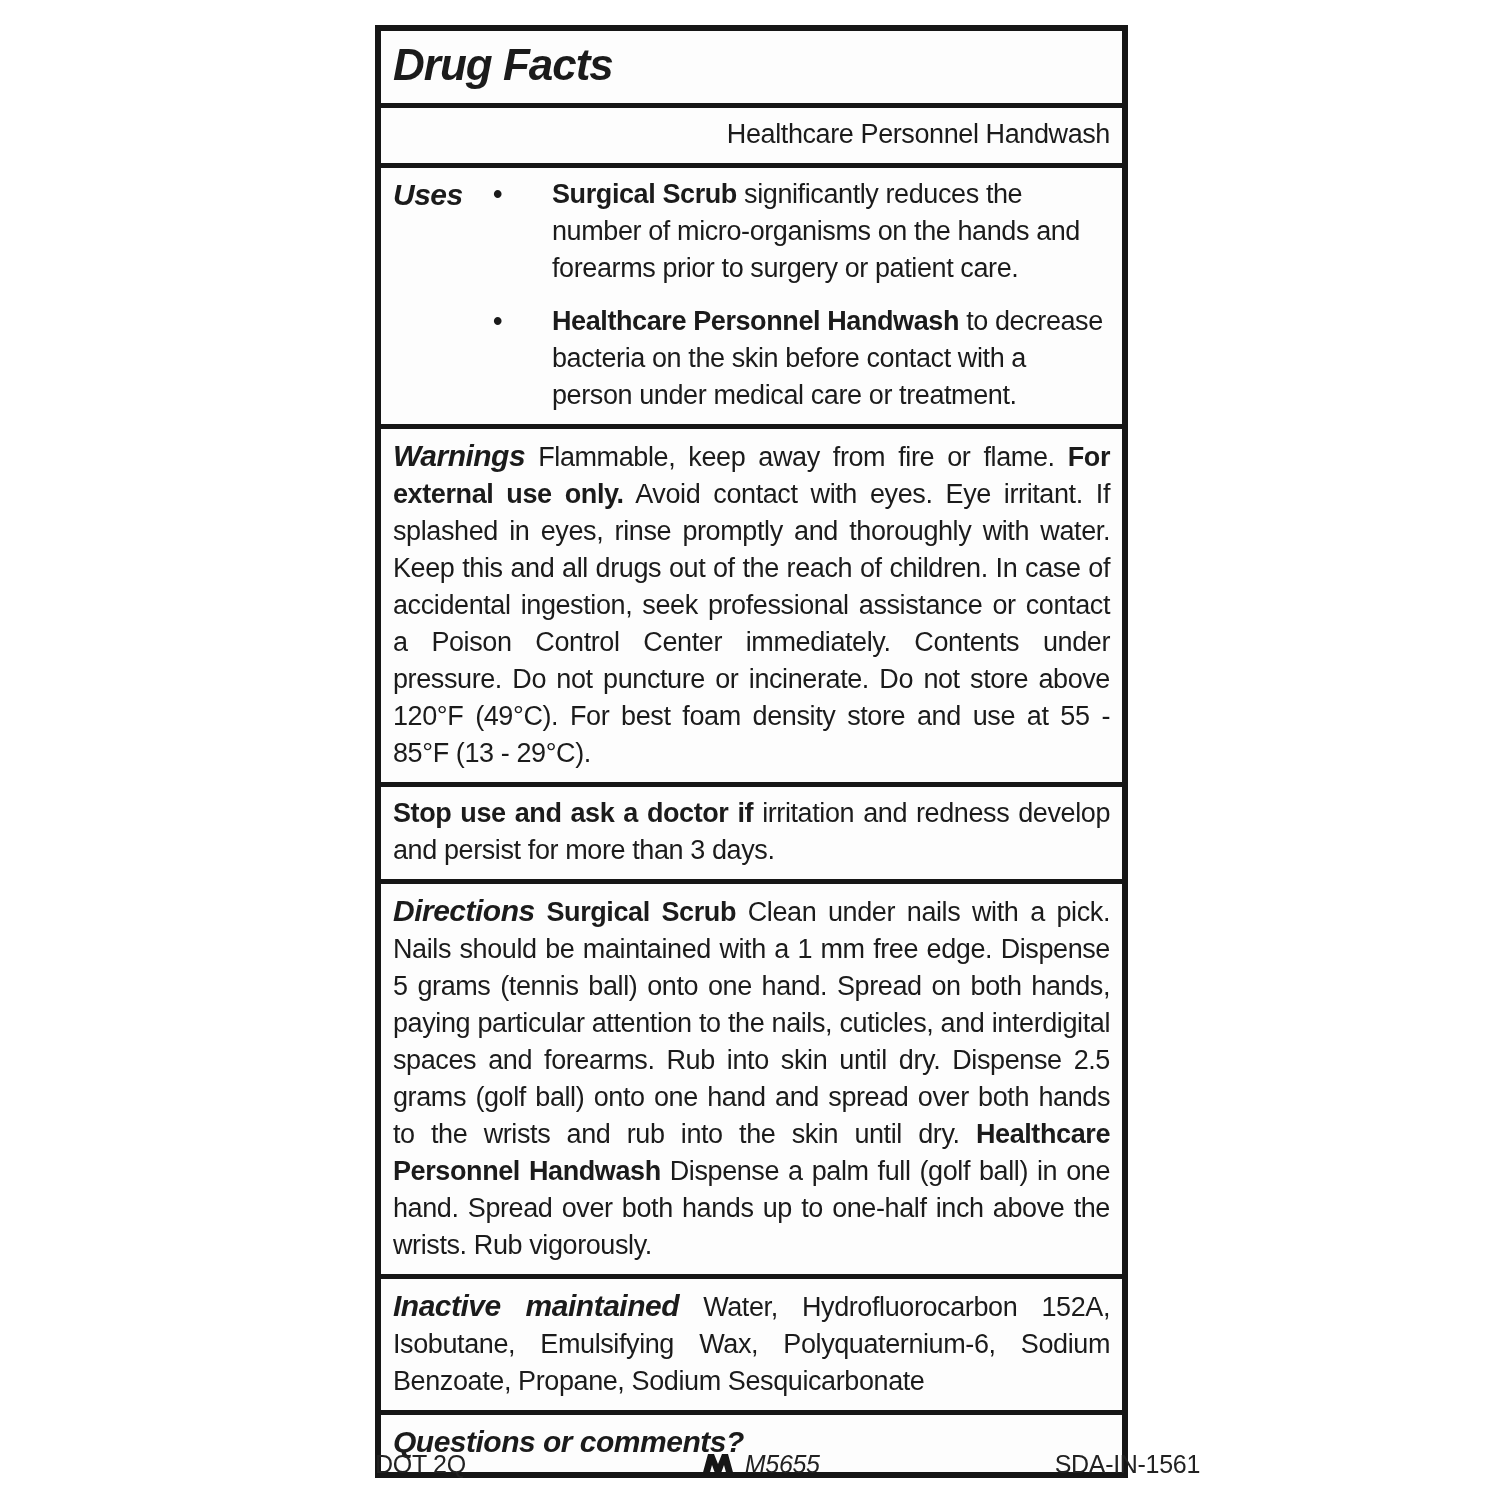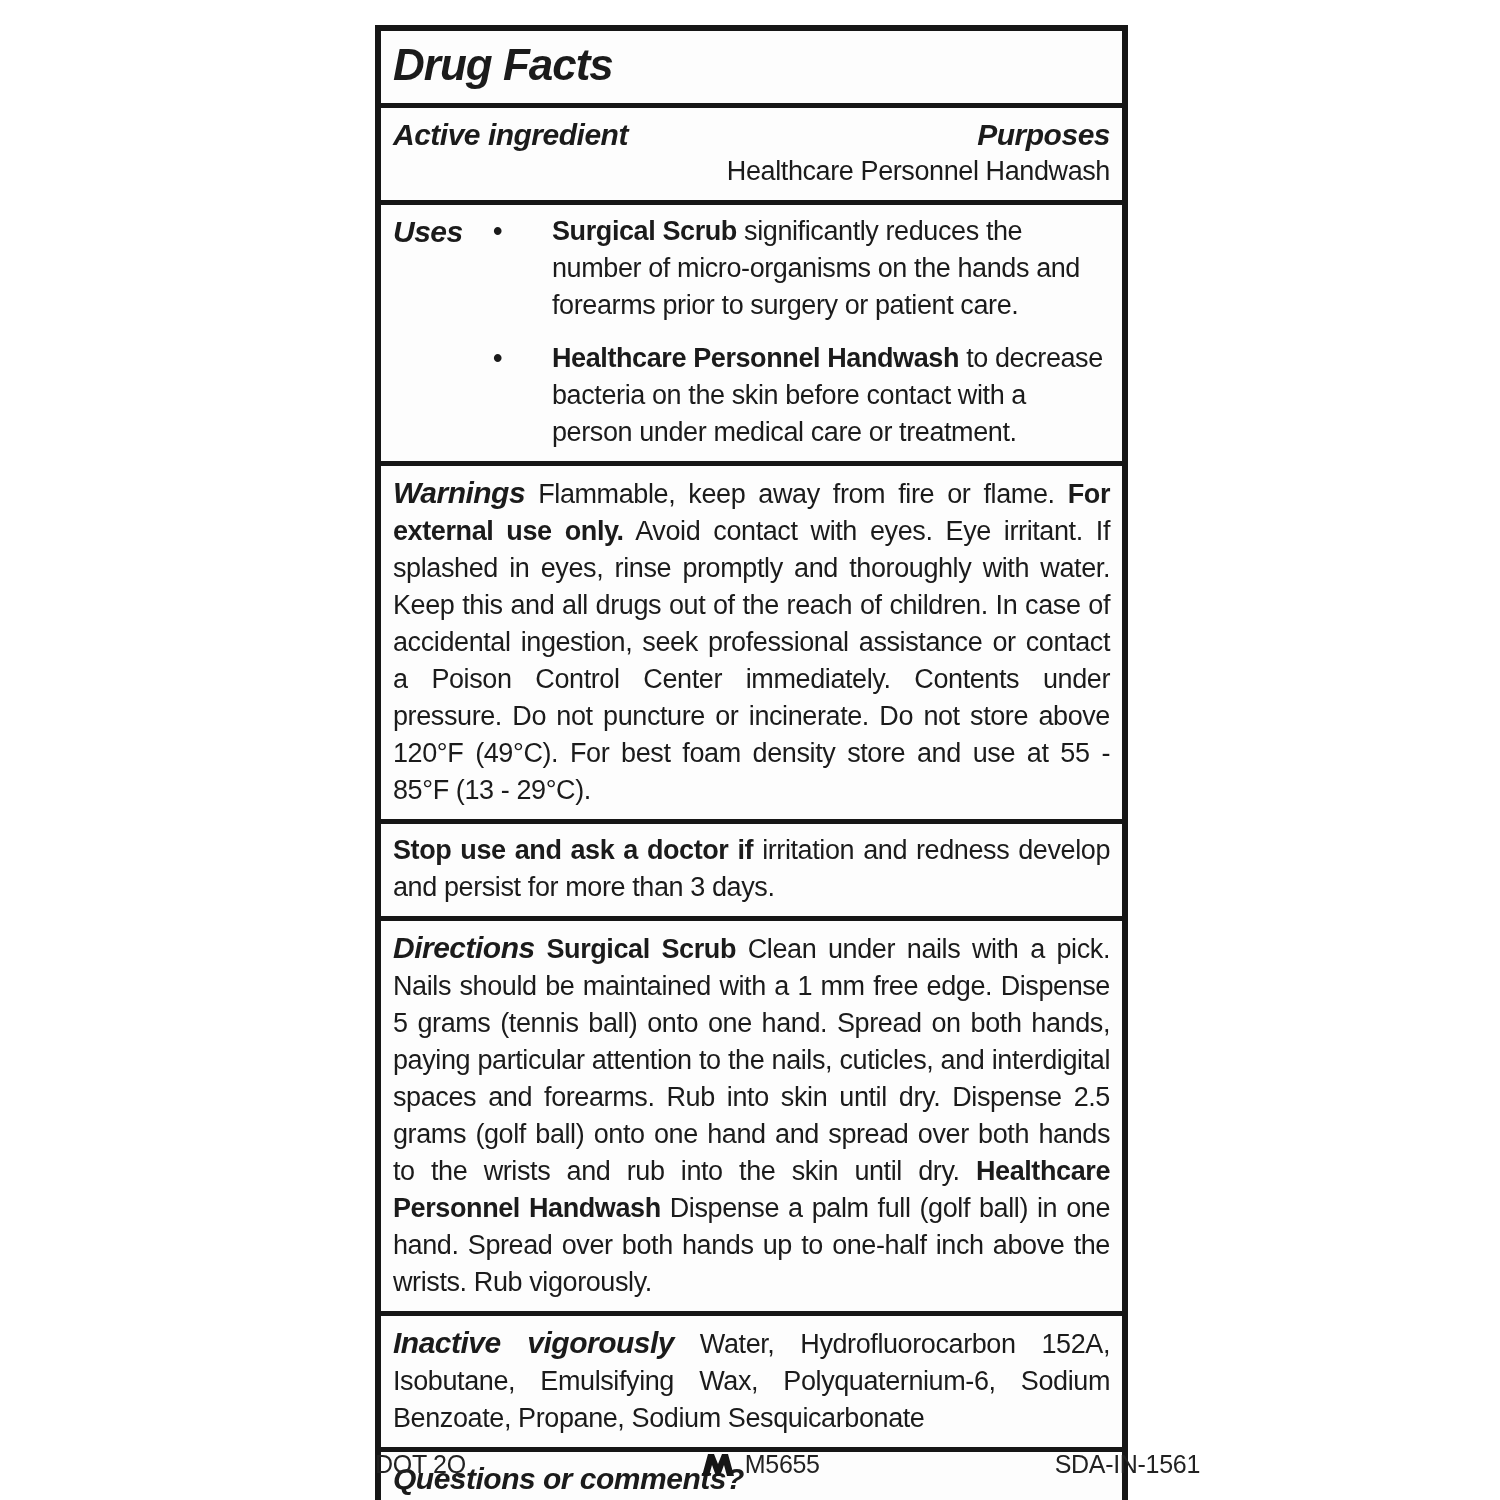--- a/index.html
+++ b/index.html
@@ -71,37 +71,33 @@
     position: absolute;
     left: 375px; top: 1450px;
     width: 825px;
     display: flex;
     justify-content: space-between;
     align-items: center;
     font-size: 25px;
     letter-spacing: -0.3px;
     color: #222;
   }
-  .footer-center { display: flex; align-items: center; gap: 10px; }
+  .footer-center { display: flex; align-items: center; gap: 10px; font-style: italic; }
   .logo-icon { display: inline-block; }
 </style>
 </head>
 <body>
 
 <div class="label-box">
 
   <div class="section title-section">
     <div class="drug-facts-title">Drug Facts</div>
   </div>
 
   <div class="section">
-    <div class="hdr-row">
-      <span class="hdr">Active ingredient</span>
-      <span class="hdr">Purposes</span>
-    </div>
     <div class="right-line">Healthcare Personnel Handwash</div>
   </div>
 
   <div class="section">
     <div class="uses-row">
       <span class="hdr uses-heading">Uses</span>
       <div class="bullet-list">
         <div class="bullet-item">
           <span class="bullet-glyph b">•</span>
           <span class="bullet-text"><span class="b">Surgical Scrub</span><span> significantly reduces the number of micro-organisms on the hands and forearms prior to surgery or patient care.</span></span>
@@ -120,21 +116,21 @@
 
   <div class="section justify">
     <span class="b">Stop use and ask a doctor if</span><span> irritation and redness develop and persist for more than 3 days.</span>
   </div>
 
   <div class="section justify">
     <span class="hdr">Directions</span><span class="b"> Surgical Scrub</span><span> Clean under nails with a pick. Nails should be maintained with a 1 mm free edge. Dispense 5 grams (tennis ball) onto one hand. Spread on both hands, paying particular attention to the nails, cuticles, and interdigital spaces and forearms. Rub into skin until dry. Dispense 2.5 grams (golf ball) onto one hand and spread over both hands to the wrists and rub into the skin until dry. </span><span class="b">Healthcare Personnel Handwash</span><span> Dispense a palm full (golf ball) in one hand. Spread over both hands up to one-half inch above the wrists. Rub vigorously.</span>
   </div>
 
   <div class="section justify">
-    <span class="hdr">Inactive vigorously</span><span> Water, Hydrofluorocarbon 152A, Isobutane, Emulsifying Wax, Polyquaternium-6, Sodium Benzoate, Propane, Sodium Sesquicarbonate</span>
+    <span class="hdr">Inactive maintained</span><span> Water, Hydrofluorocarbon 152A, Isobutane, Emulsifying Wax, Polyquaternium-6, Sodium Benzoate, Propane, Sodium Sesquicarbonate</span>
   </div>
 
   <div class="section">
     <span class="hdr">Questions or comments?</span>
   </div>
 
 </div>
 
 <div class="footer-row">
   <span>DOT 2Q</span>

